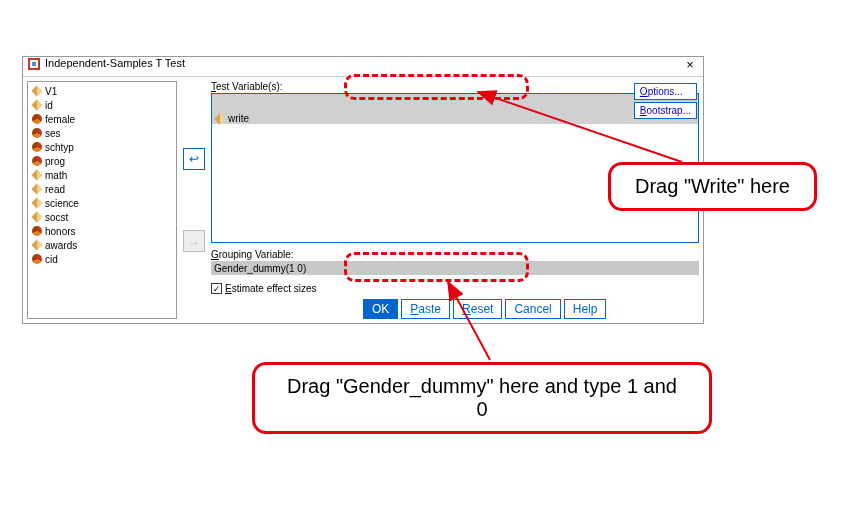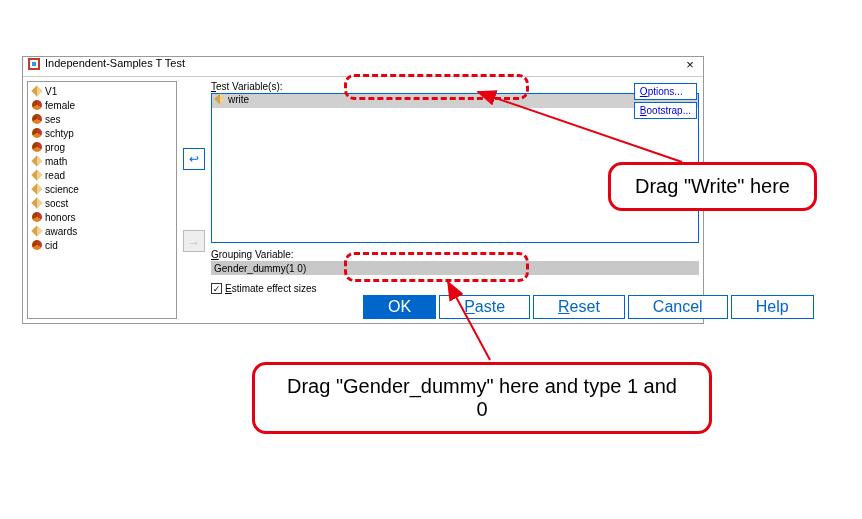--- a/index.html
+++ b/index.html
@@ -90,22 +90,22 @@
   .label { font-size: 10px; margin-bottom: 1px; }
   .testvar-box {
     border: 1px solid #0066cc;
     height: 150px;
     background: #fff;
     margin-bottom: 6px;
   }
   .selected-var {
     background: #d0d0d0;
     display: flex;
-    align-items: flex-start;
-    height: 14px;
+    align-items: flex-end;
+    height: 30px;
     padding: 0 3px;
     font-size: 10px;
   }
   .groupvar-box {
     border: none;
     margin-bottom: 4px;
   }
   .groupvar-field {
     background: #c8c8c8;
     height: 14px;
@@ -154,22 +154,22 @@
     position: absolute;
     left: 340px;
     bottom: 4px;
     display: flex;
     gap: 3px;
   }
   .btn {
     border: 1px solid #0066cc;
     background: #fff;
     color: #0066cc;
-    padding: 2px 24px;
-    font-size: 16px;
+    padding: 2px 8px;
+    font-size: 12px;
     cursor: pointer;
   }
   .btn.primary { background:#0066cc; color:#fff; }
   
   
   .dashbox {
     position: absolute;
     border: 3px dashed #e6000f;
     border-radius: 10px;
     pointer-events: none;
@@ -202,20 +202,24 @@
     <span class="close">×</span>
   </div>
   <div class="body">
 
     <div class="varlist" id="varlist">
         <div class="var-item">
           <span class="var-icon icon-scale"></span>
           <span>V1</span>
         </div>
         <div class="var-item">
+          <span class="var-icon icon-scale"></span>
+          <span>id</span>
+        </div>
+        <div class="var-item">
           <span class="var-icon icon-nominal"></span>
           <span>female</span>
         </div>
         <div class="var-item">
           <span class="var-icon icon-nominal"></span>
           <span>ses</span>
         </div>
         <div class="var-item">
           <span class="var-icon icon-nominal"></span>
           <span>schtyp</span>

